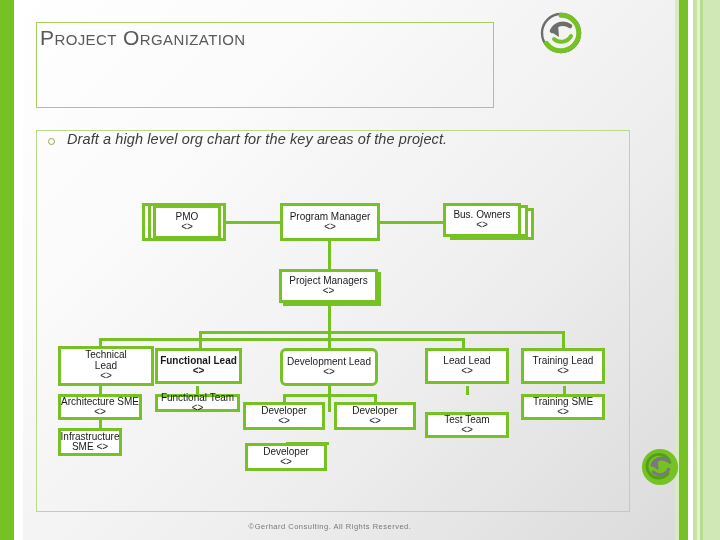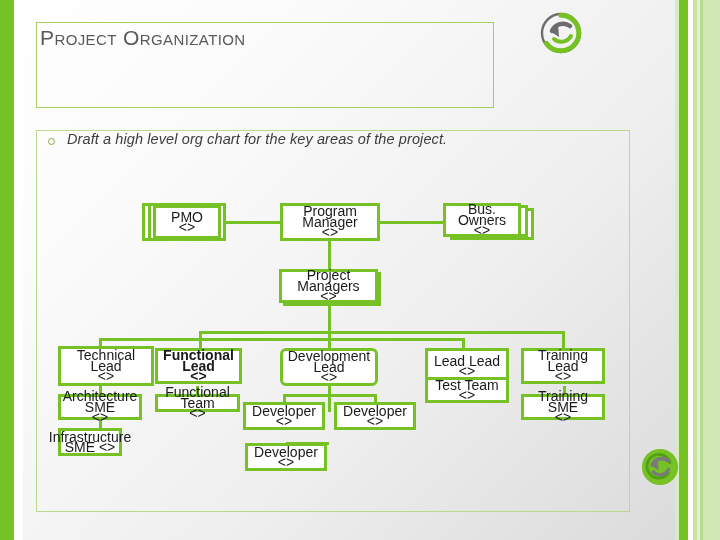--- a/index.html
+++ b/index.html
@@ -73,21 +73,21 @@
 
   
   #chart { position: absolute; left: 0; top: 0; width: 720px; height: 540px; }
   .node {
     position: absolute;
     background: #ffffff;
     border: 3px solid #76c124;
     box-sizing: border-box;
     display: flex; flex-direction: column;
     align-items: center; justify-content: center;
-    font-size: 14px; color: #1a1a1a;
+    font-size: 10px; color: #1a1a1a;
     line-height: 10.5px; text-align: center;
     z-index: 4;
   }
   .node .ttl { white-space: pre-line; }
   .node .code { }
   .stack-shadow {
     position: absolute;
     background: #ffffff;
     border: 3px solid #76c124;
     box-sizing: border-box;
@@ -230,40 +230,41 @@
       <span class="code">&lt;&gt;</span>
     </div>
     <div class="node" style="left:243px; top:402px; width:82px; height:28px;">
       <span class="ttl">Developer</span>
       <span class="code">&lt;&gt;</span>
     </div>
     <div class="node" style="left:334px; top:402px; width:82px; height:28px;">
       <span class="ttl">Developer</span>
       <span class="code">&lt;&gt;</span>
     </div>
-    <div class="node" style="left:425px; top:377px; width:84px; height:26px;">
+    <div class="node" style="left:425px; top:412px; width:84px; height:26px;">
       <span class="ttl">Test Team</span>
       <span class="code">&lt;&gt;</span>
     </div>
     <div class="node" style="left:521px; top:394px; width:84px; height:26px;">
       <span class="ttl">Training SME</span>
       <span class="code">&lt;&gt;</span>
     </div>
 
     <div class="node" style="left:58px; top:428px; width:64px; height:28px;">
       <span class="ttl">Infrastructure
 SME &lt;&gt;</span>
     </div>
     <div class="node" style="left:245px; top:443px; width:82px; height:28px;">
       <span class="ttl">Developer</span>
       <span class="code">&lt;&gt;</span>
     </div>
 
   </div>
 
+  <div id="footer">©Gerhard Consulting. All Rights Reserved.</div>
 
   <svg id="watermark" viewBox="0 0 42 42">
     <circle cx="21" cy="21" r="20" fill="#76c124"></circle>
     <path d="M32 16 A13 13 0 1 0 30 28" fill="none" stroke="#53a017" stroke-width="3.2" stroke-linecap="round"></path>
     <path d="M30 14 A11.5 11.5 0 0 0 12.5 18.5" fill="none" stroke="#7a7a7a" stroke-width="4.2" stroke-linecap="round"></path>
     <path d="M18.5 11.5 L10.5 19 L19.5 24.5 Z" fill="#7a7a7a"></path>
     <path d="M13.5 26.5 A10.5 10.5 0 0 0 30.5 23.5" fill="none" stroke="#7a7a7a" stroke-width="3.6" stroke-linecap="round"></path>
   </svg>
 
 </div>

